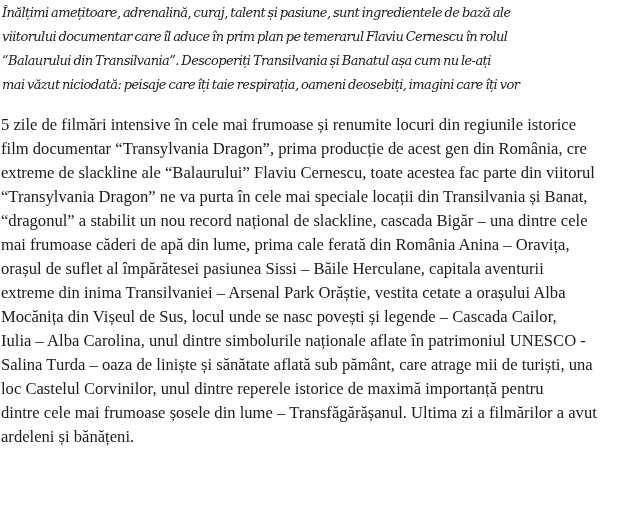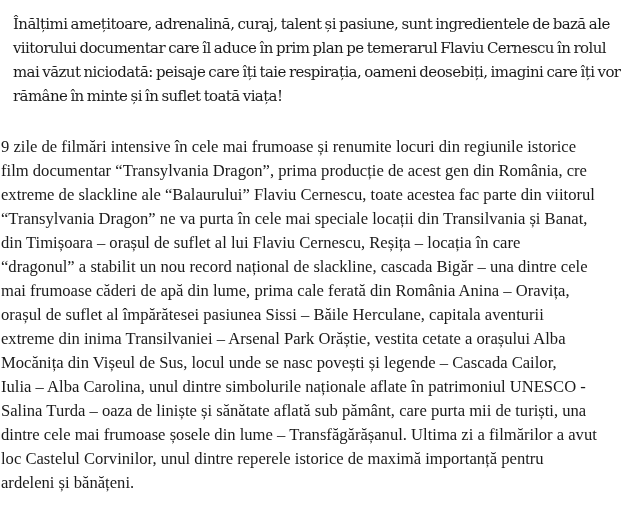--- a/index.html
+++ b/index.html
@@ -1,57 +1,57 @@
 <!DOCTYPE html>
 <html><head>
 <meta charset="utf-8">
 <style>
   html, body { margin: 0; padding: 0; background: #ffffff; }
   body { width: 629px; height: 525px; overflow: hidden; position: relative; color: #1a1a1a; }
   .doc { position: absolute; left: 1px; top: 0; width: 628px; }
   .para-italic {
     font-family: "DejaVu Serif", serif;
-    font-size: 15px;
+    font-style: italic;
+    font-size: 13px;
     line-height: 24px;
     letter-spacing: -0.6px;
     word-spacing: -1px;
-    margin: 12px;
+    margin: 1px;
     white-space: nowrap;
   }
   .para-roman {
     font-family: "Liberation Serif", serif;
     font-size: 16.6px;
     line-height: 24px;
     margin: 0;
     white-space: nowrap;
   }
   .line { display: block; height: 24px; }
   .gap { height: 15px; }
 </style>
 </head>
 <body>
 
 <div class="doc">
   <div class="para-italic">
     <span class="line">Înălțimi amețitoare, adrenalină, curaj, talent și pasiune, sunt ingredientele de bază ale</span>
     <span class="line">viitorului documentar care îl aduce în prim plan pe temerarul Flaviu Cernescu în rolul</span>
+    <span class="line"> “Balaurului din Transilvania”. Descoperiți Transilvania și Banatul așa cum  nu le-ați</span>
     <span class="line">mai văzut niciodată: peisaje care îți taie respirația, oameni deosebiți, imagini care îți vor</span>
-    <span class="line">rămâne în minte și în suflet toată viața!</span>
   </div>
   <div class="gap"></div>
   <div class="para-roman">
-    <span class="line">9 zile de filmări intensive în cele mai frumoase și renumite locuri din regiunile istorice</span>
+    <span class="line">5 zile de filmări intensive în cele mai frumoase și renumite locuri din regiunile istorice</span>
     <span class="line">film documentar “Transylvania  Dragon”,  prima producție de acest gen din România,  cre</span>
     <span class="line">extreme de slackline ale “Balaurului”   Flaviu  Cernescu, toate acestea fac parte din viitorul</span>
     <span class="line">“Transylvania  Dragon”  ne va purta în cele mai speciale locații din Transilvania  și Banat,</span>
-    <span class="line">din Timișoara  – orașul de suflet al lui Flaviu  Cernescu, Reșița – locația în care</span>
     <span class="line">“dragonul”  a stabilit un nou record național  de slackline,  cascada Bigăr – una  dintre cele</span>
     <span class="line">mai frumoase căderi de apă  din lume, prima cale ferată din România  Anina  – Oravița,</span>
     <span class="line">orașul de suflet al împărătesei pasiunea Sissi – Băile Herculane,  capitala  aventurii</span>
     <span class="line">extreme din inima Transilvaniei  – Arsenal  Park Orăștie, vestita cetate a orașului Alba</span>
     <span class="line">Mocănița din Vișeul  de Sus, locul unde  se nasc povești  și legende – Cascada  Cailor,</span>
     <span class="line">Iulia – Alba  Carolina,  unul  dintre simbolurile naționale  aflate în patrimoniul  UNESCO  -</span>
-    <span class="line">Salina Turda  – oaza  de liniște și sănătate aflată sub pământ,  care purta mii de turiști, una</span>
+    <span class="line">Salina Turda  – oaza  de liniște și sănătate aflată sub pământ,  care atrage mii de turiști, una</span>
+    <span class="line">loc Castelul Corvinilor, unul  dintre reperele istorice de maximă  importanță pentru</span>
     <span class="line">dintre cele mai frumoase șosele din lume – Transfăgărășanul.   Ultima zi a filmărilor a avut</span>
-    <span class="line">loc Castelul Corvinilor, unul  dintre reperele istorice de maximă  importanță pentru</span>
     <span class="line">ardeleni și bănățeni.</span>
   </div>
 </div>
 
 </body></html>

